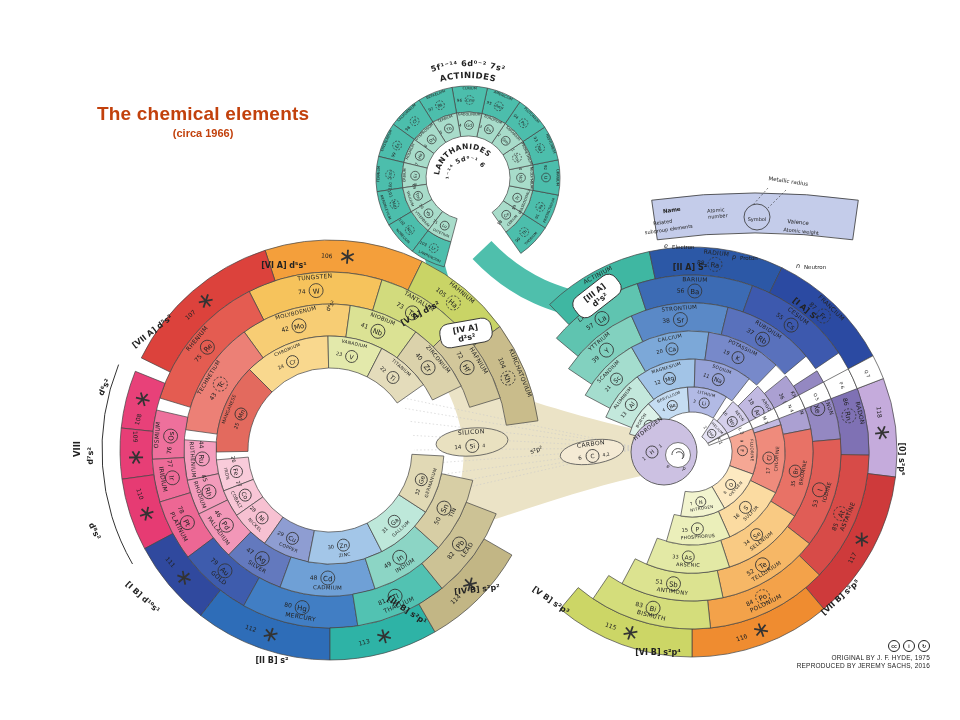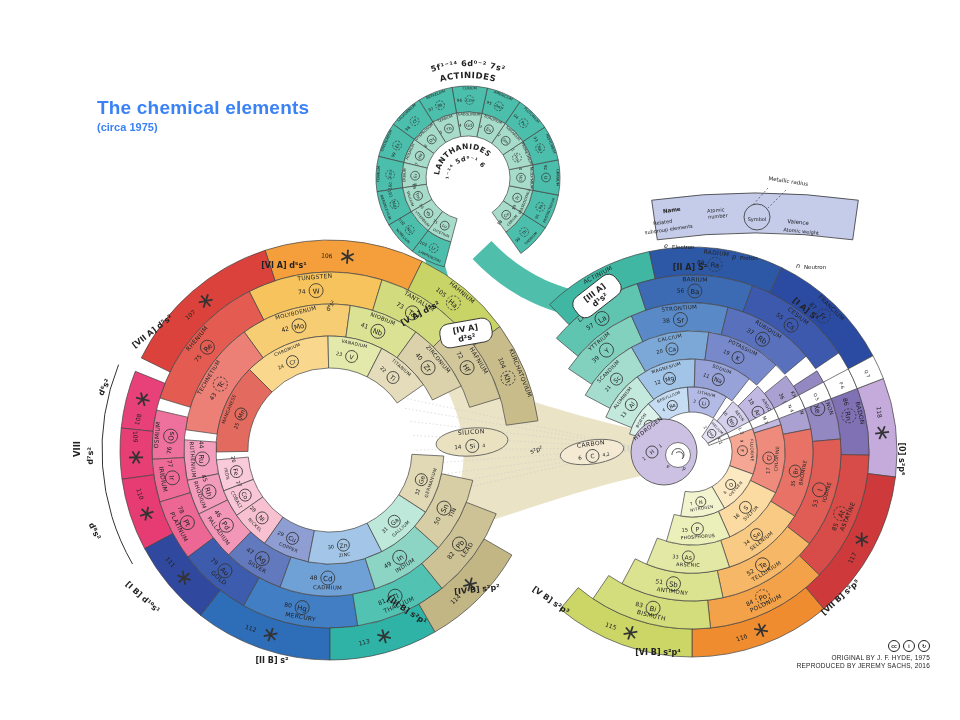--- a/index.html
+++ b/index.html
@@ -1,35 +1,35 @@
 <!DOCTYPE html>
 <html><head>
 <meta charset="utf-8">
 <style>
   html,body{margin:0;padding:0;background:#fff;}
   .page{position:relative;width:960px;height:720px;overflow:hidden;background:#fff;
         font-family:"Liberation Sans", sans-serif;}
   svg{position:absolute;left:0;top:0;font-family:"DejaVu Sans", sans-serif;}
-  .title-block{position:absolute;left:97px;top:97px;color:#3b82f6;z-index:5;}
+  .title-block{position:absolute;left:97px;top:103px;color:#c2410c;z-index:5;text-align:center;}
   .title-line{font-size:19px;font-weight:bold;line-height:21px;letter-spacing:.2px;}
   .title-sub{font-size:11px;font-weight:bold;margin-top:3px;}
   .attrib{position:absolute;right:30px;top:640px;text-align:right;color:#222;z-index:5;}
   .attrib .icons{display:flex;gap:3px;justify-content:flex-end;margin-bottom:2px;}
   .attrib .ic{width:10px;height:10px;border:1px solid #222;border-radius:50%;
               font-size:5px;line-height:10px;text-align:center;font-weight:bold;}
   .attrib .ln{font-size:6.5px;line-height:8px;letter-spacing:.2px;}
 </style>
 </head>
 <body>
 
 <div class="page">
 
   <div class="title-block">
     <div class="title-line">The chemical elements</div>
-    <div class="title-sub">(circa 1975)</div>
+    <div class="title-sub">(circa 1966)</div>
   </div>
 
   <svg id="fig" width="960" height="720" viewBox="0 0 960 720">
       <path d="M438,372 C530,400 585,420 650,432 C668,440 668,466 650,474 C585,488 530,508 438,538 C472,478 472,432 438,372 Z" fill="#EBE3C6"></path>
       <line x1="640" y1="448" x2="394.34773322199413" y2="396.0058407863307" stroke="#c9c9c9" stroke-width="0.6" stroke-dasharray="1.5 2.2"></line>
       <line x1="640" y1="448" x2="402.74613391789285" y2="408" stroke="#c9c9c9" stroke-width="0.6" stroke-dasharray="1.5 2.2"></line>
       <line x1="640" y1="448" x2="408.9341801460163" y2="421.27030796064383" stroke="#c9c9c9" stroke-width="0.6" stroke-dasharray="1.5 2.2"></line>
       <line x1="640" y1="448" x2="412.7238512530255" y2="435.41355307597786" stroke="#c9c9c9" stroke-width="0.6" stroke-dasharray="1.5 2.2"></line>
       <line x1="640" y1="448" x2="414" y2="450" stroke="#c9c9c9" stroke-width="0.6" stroke-dasharray="1.5 2.2"></line>
       <line x1="640" y1="448" x2="412.7238512530255" y2="464.58644692402214" stroke="#c9c9c9" stroke-width="0.6" stroke-dasharray="1.5 2.2"></line>

